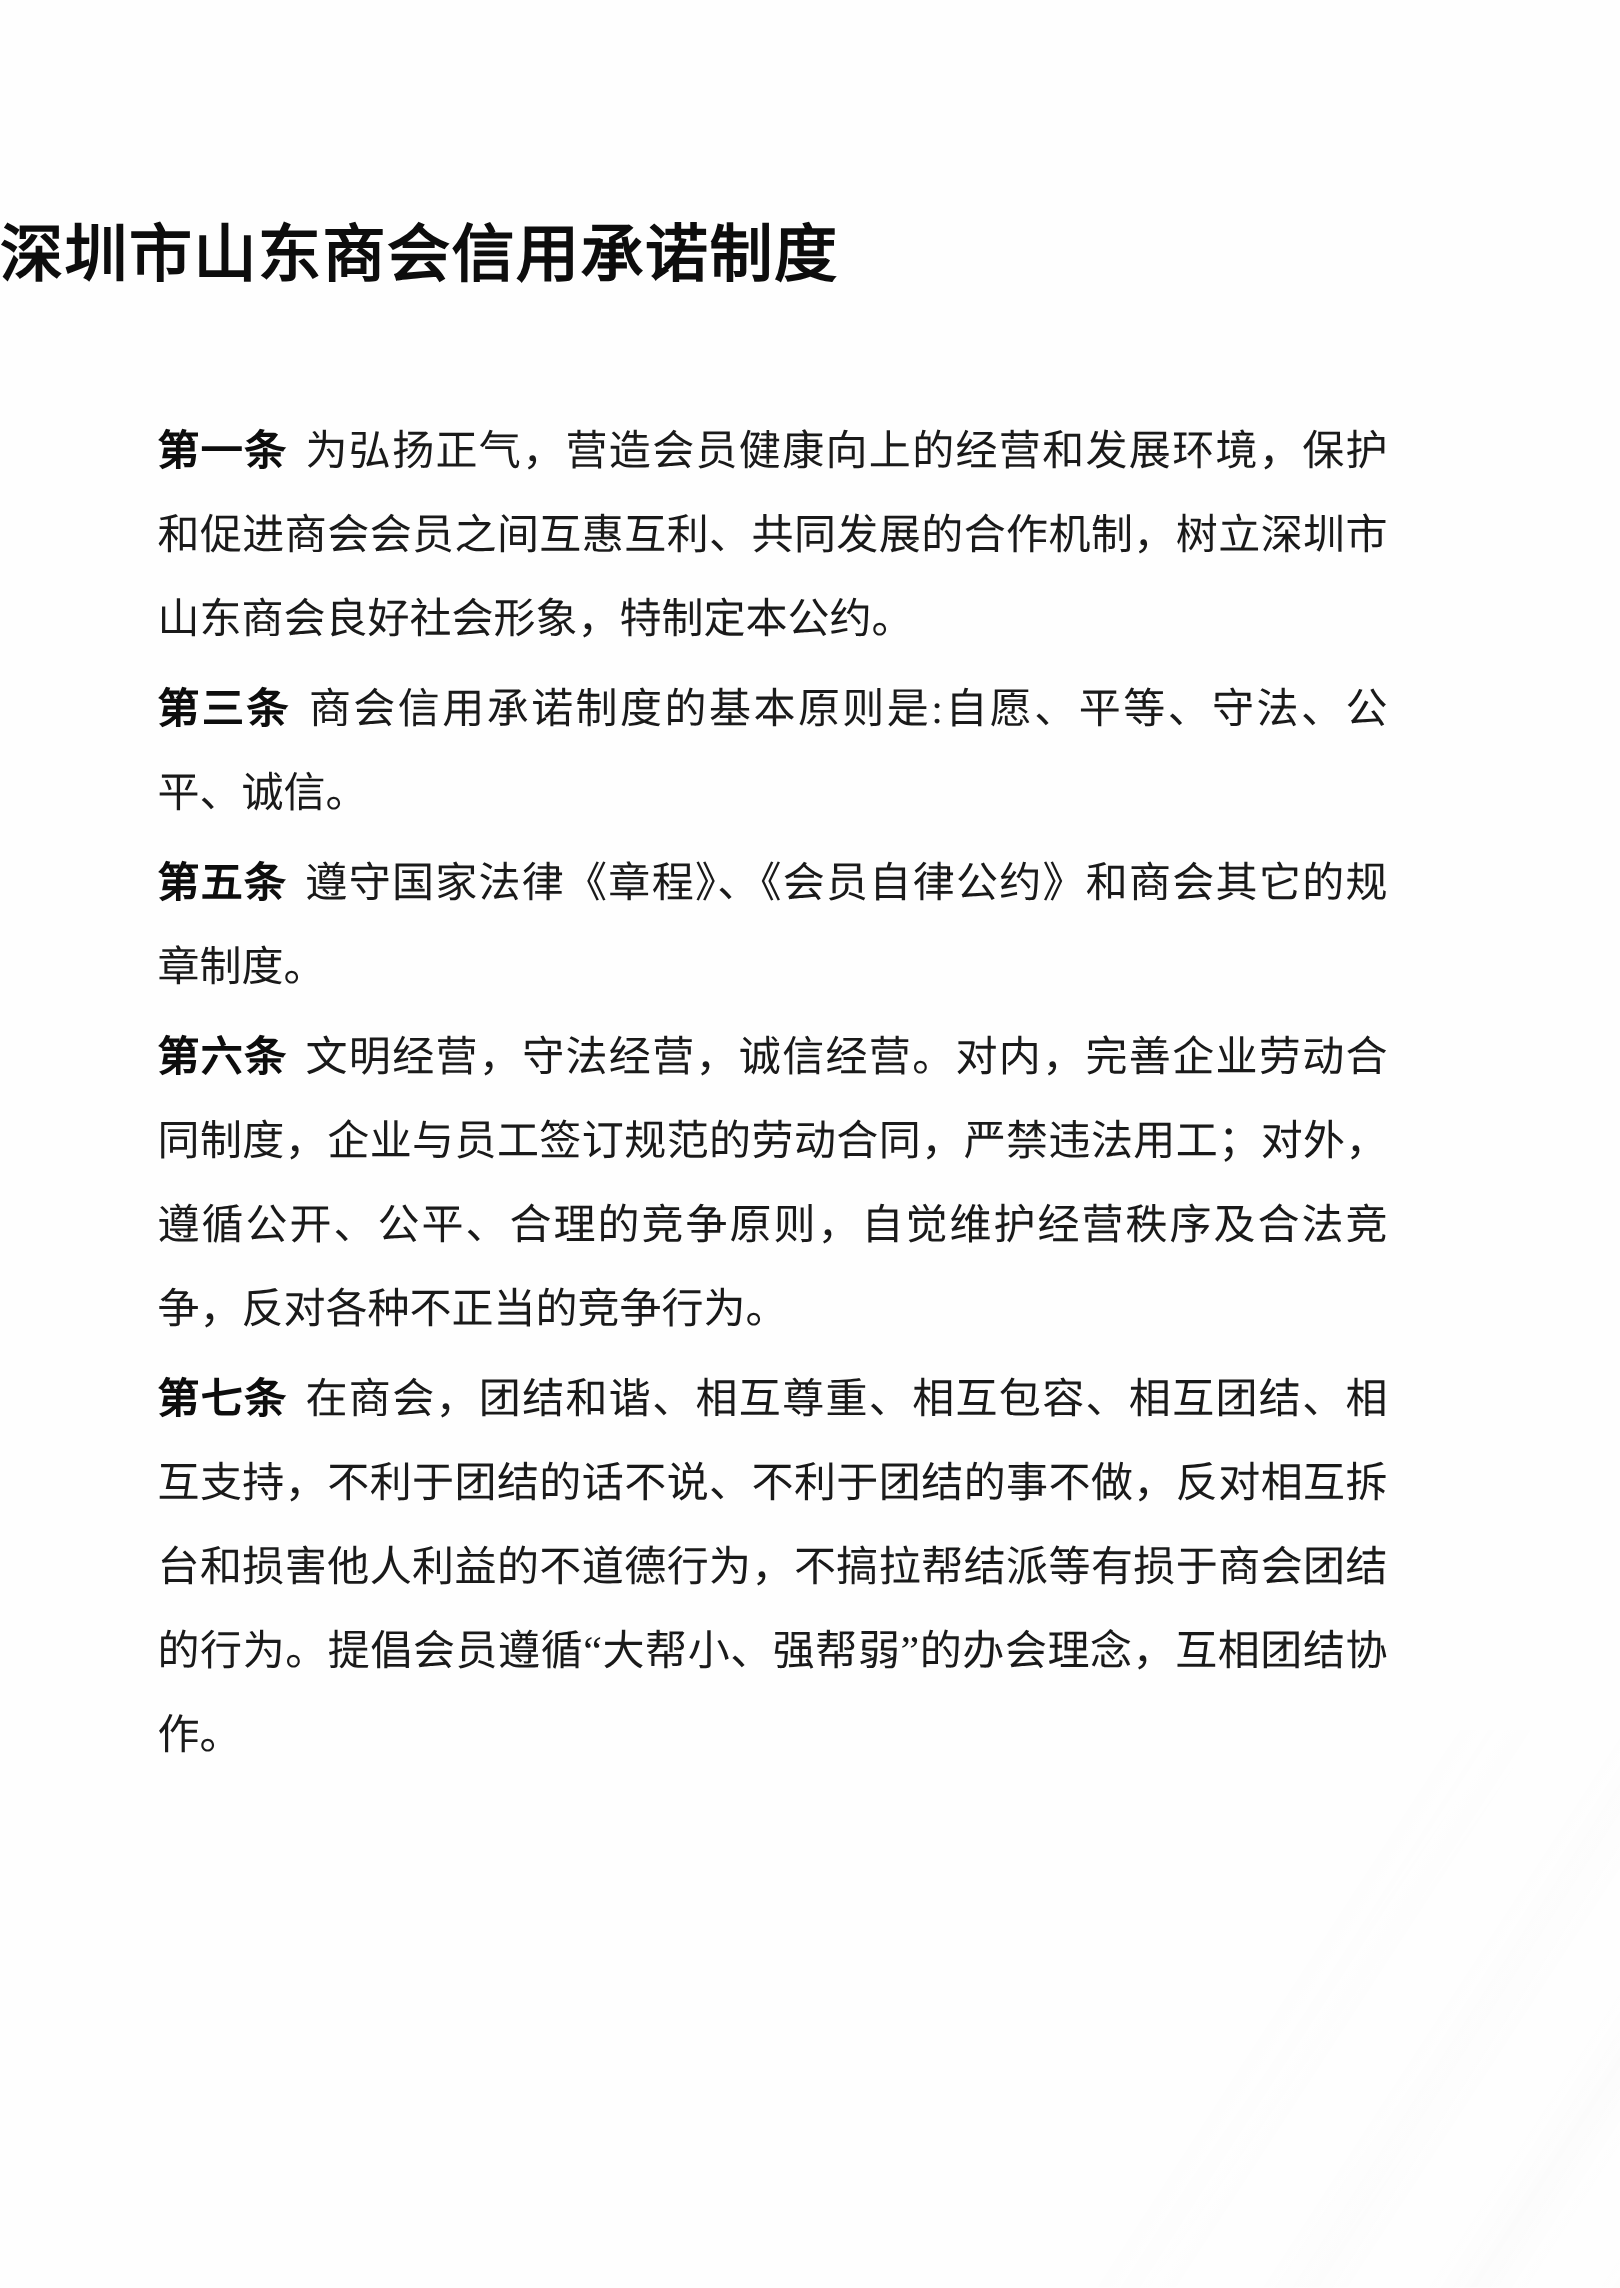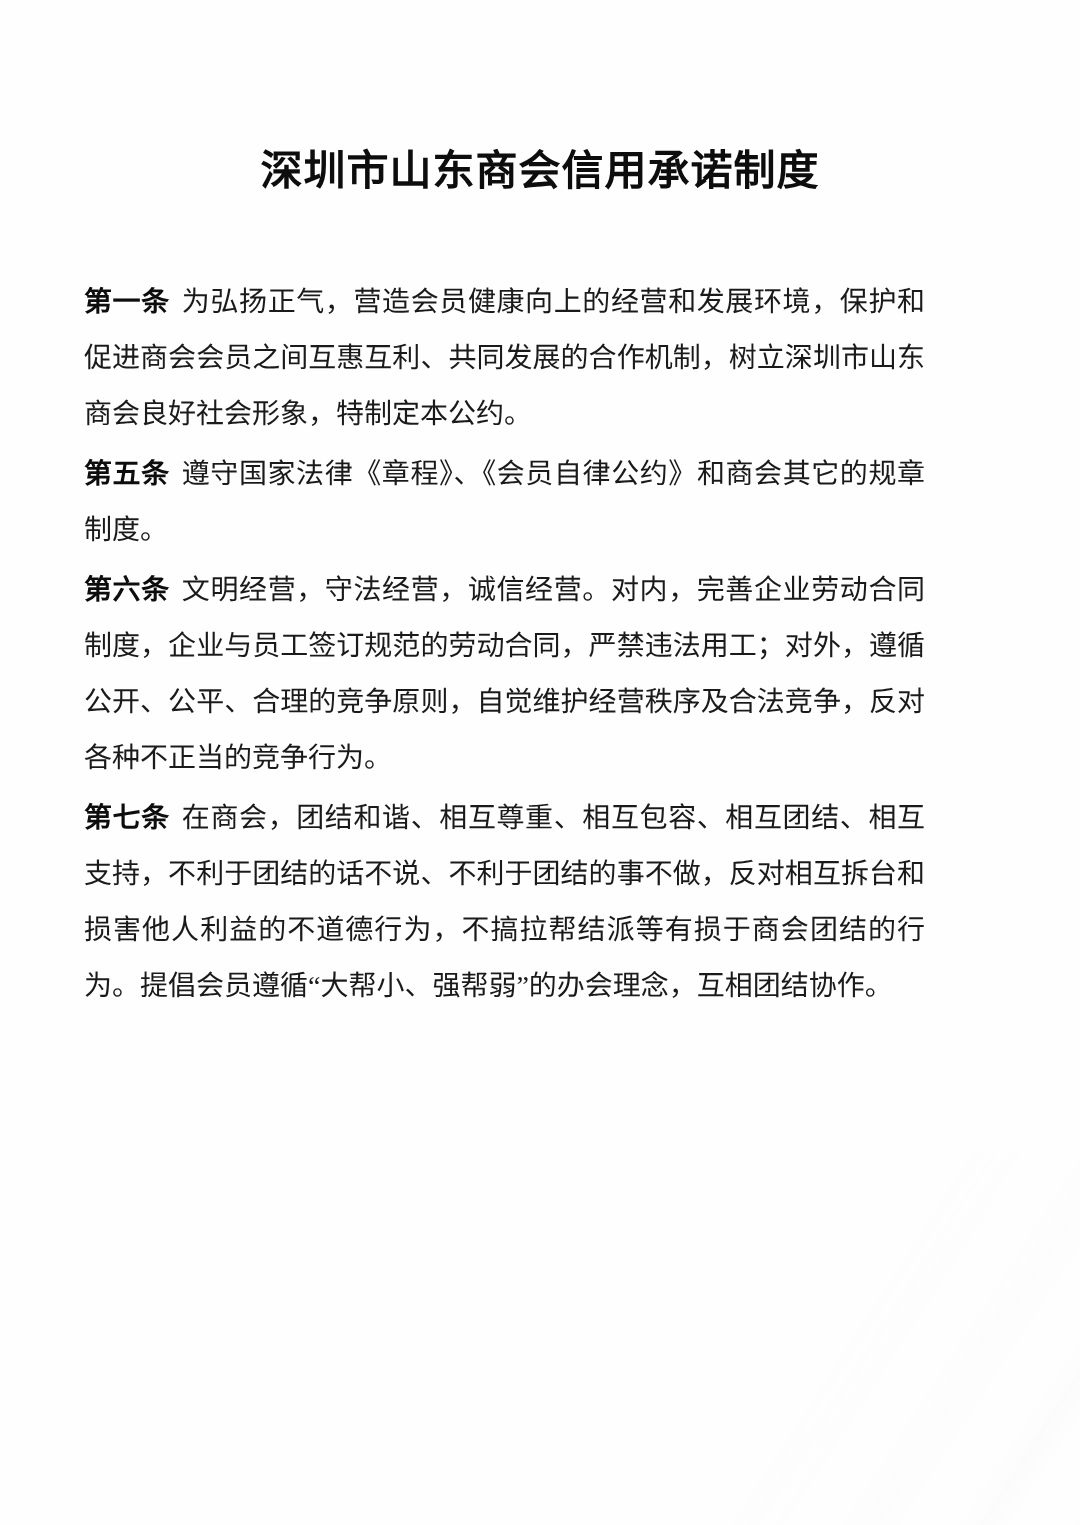--- a/index.html
+++ b/index.html
@@ -15,29 +15,28 @@
     font-family: "Liberation Serif", "DejaVu Serif", serif;
     color: #161616;
   }
   .page {
     position: relative;
     width: 100%;
     height: 100%;
   }
   .doc-title {
     margin: 148px 0 0 0;
-    text-align: center;
     font-size: 42px;
     line-height: 46px;
     font-weight: 700;
     letter-spacing: 1px;
     color: #0d0d0d;
   }
   .content {
-    margin: 80px 155px 0 84px; 
+    margin: 80px 155px 0 105px; 
   }
   .article {
     margin: 0 0 4px 0;
     font-size: 28px;
     line-height: 56px;
     text-align: justify;
     text-justify: inter-character;
     color: #1a1a1a;
   }
   .article-label {
@@ -72,20 +71,23 @@
 
   <h1 class="doc-title">深圳市山东商会信用承诺制度</h1>
 
   <div class="content">
 
     <p class="article">
       <span class="article-label">第一条</span><span>为弘扬正气，营造会员健康向上的经营和发展环境，保护和促进商会会员之间互惠互利、共同发展的合作机制，树立深圳市山东商会良好社会形象，特制定本公约。</span>
     </p>
 
 
+    <p class="article">
+      <span class="article-label">第三条</span><span>商会信用承诺制度的基本原则是:自愿、平等、守法、公平、诚信。</span>
+    </p>
 
 
     <p class="article">
       <span class="article-label">第五条</span><span>遵守国家法律《章程》、《会员自律公约》和商会其它的规章制度。</span>
     </p>
 
     <p class="article">
       <span class="article-label">第六条</span><span>文明经营，守法经营，诚信经营。对内，完善企业劳动合同制度，企业与员工签订规范的劳动合同，严禁违法用工；对外，遵循公开、公平、合理的竞争原则，自觉维护经营秩序及合法竞争，反对各种不正当的竞争行为。</span>
     </p>
 

